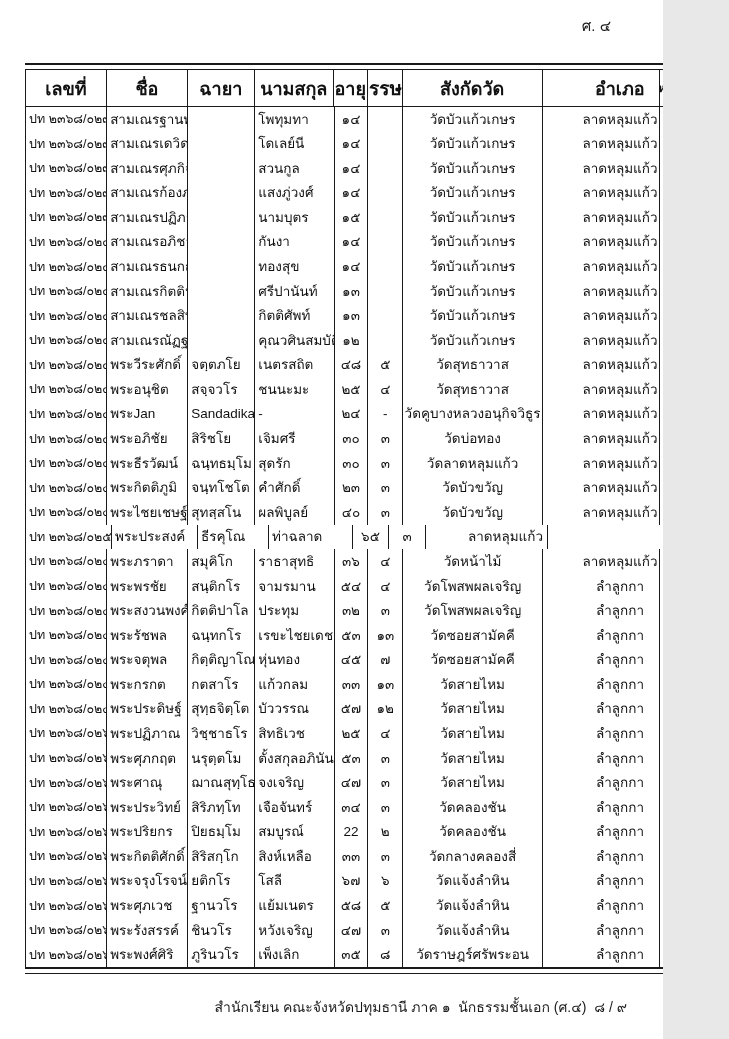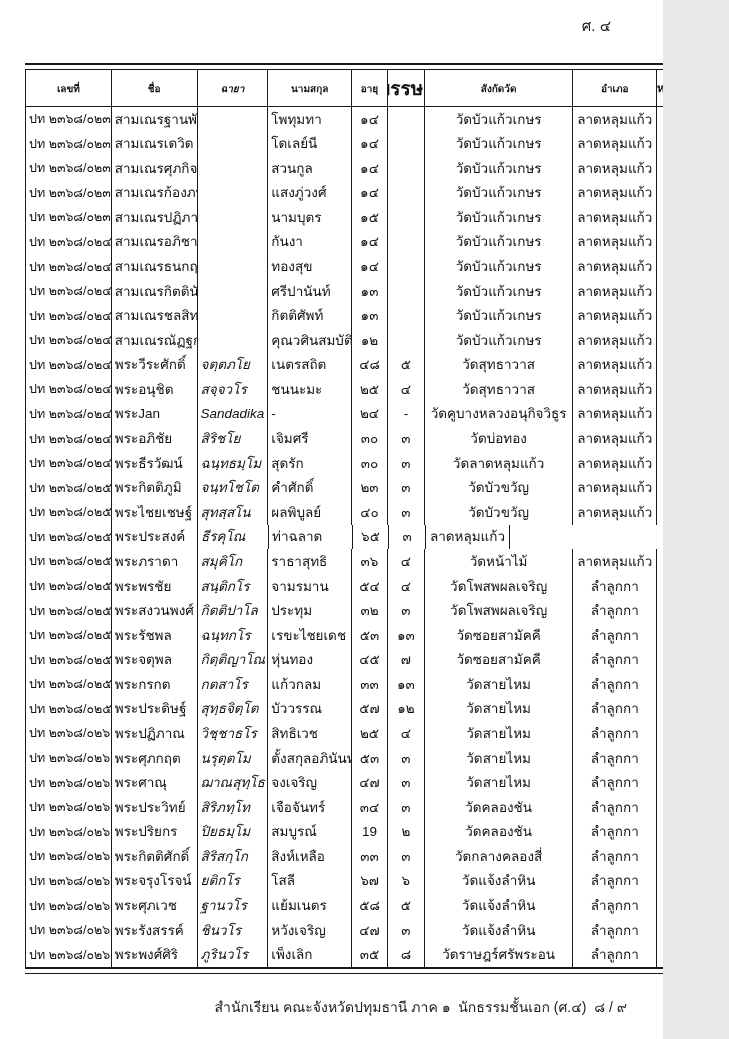--- a/index.html
+++ b/index.html
@@ -26,45 +26,45 @@
   .grid{
     border-left:1px solid #1a1a1a;
     border-right:1px solid #1a1a1a;
   }
   .thead{
     display:flex;height:36px;
     border-bottom:1px solid #1a1a1a;
   }
   .th{
     display:flex;align-items:center;justify-content:center;
-    font-weight:bold;font-size:10px;
+    font-weight:bold;font-size:18px;
     border-right:1px solid #1a1a1a;
     box-sizing:border-box;white-space:nowrap;overflow:hidden;
   }
   .th:last-child{border-right:none;}
   .th.c5{font-size:19px;}
   .th.c8{font-size:11.5px;}
   .tbody{display:flex;flex-direction:column;height:860px;}
   .tr{display:flex;flex:1;}
   .td{
     display:flex;align-items:center;
     font-size:13.5px;line-height:1;
     border-right:1px solid #1a1a1a;
     box-sizing:border-box;white-space:nowrap;overflow:hidden;
     padding:0 3px;
   }
   .td:last-child{border-right:none;}
   .c0{width:86px;}
   .c1{width:86px;}
-  .c2{width:71px;font-style:italic;}
+  .c2{width:71px;}
   .c3{width:84px;}
   .c4{width:36px;justify-content:center;padding:0;}
   .c5{width:37px;justify-content:center;padding:0;}
   .c6{width:149px;justify-content:center;padding:0;}
-  .c7{width:84px;justify-content:center;padding:0;}
+  .c7{width:84px;justify-content:center;padding:0;margin-left:38px;}
   .c8{width:47px;justify-content:center;padding:0;}
   .td.c0{font-size:12.5px;}
   .footer{
     position:absolute;top:996px;right:36px;
     font-size:14px;color:#1a1a1a;white-space:pre;margin-left:32px;
   }
 </style>
 </head>
 <body>
 
@@ -403,21 +403,21 @@
             <div class="td c5">๓</div>
             <div class="td c6">วัดคลองชัน</div>
             <div class="td c7">ลำลูกกา</div>
             <div class="td c8"></div>
           </div>
           <div class="tr">
             <div class="td c0">ปท ๒๓๖๘/๐๒๖๔</div>
             <div class="td c1">พระปริยกร</div>
             <div class="td c2">ปิยธมฺโม</div>
             <div class="td c3">สมบูรณ์</div>
-            <div class="td c4">19</div>
+            <div class="td c4">22</div>
             <div class="td c5">๒</div>
             <div class="td c6">วัดคลองชัน</div>
             <div class="td c7">ลำลูกกา</div>
             <div class="td c8"></div>
           </div>
           <div class="tr">
             <div class="td c0">ปท ๒๓๖๘/๐๒๖๕</div>
             <div class="td c1">พระกิตติศักดิ์</div>
             <div class="td c2">สิริสกฺโก</div>
             <div class="td c3">สิงห์เหลือ</div>

